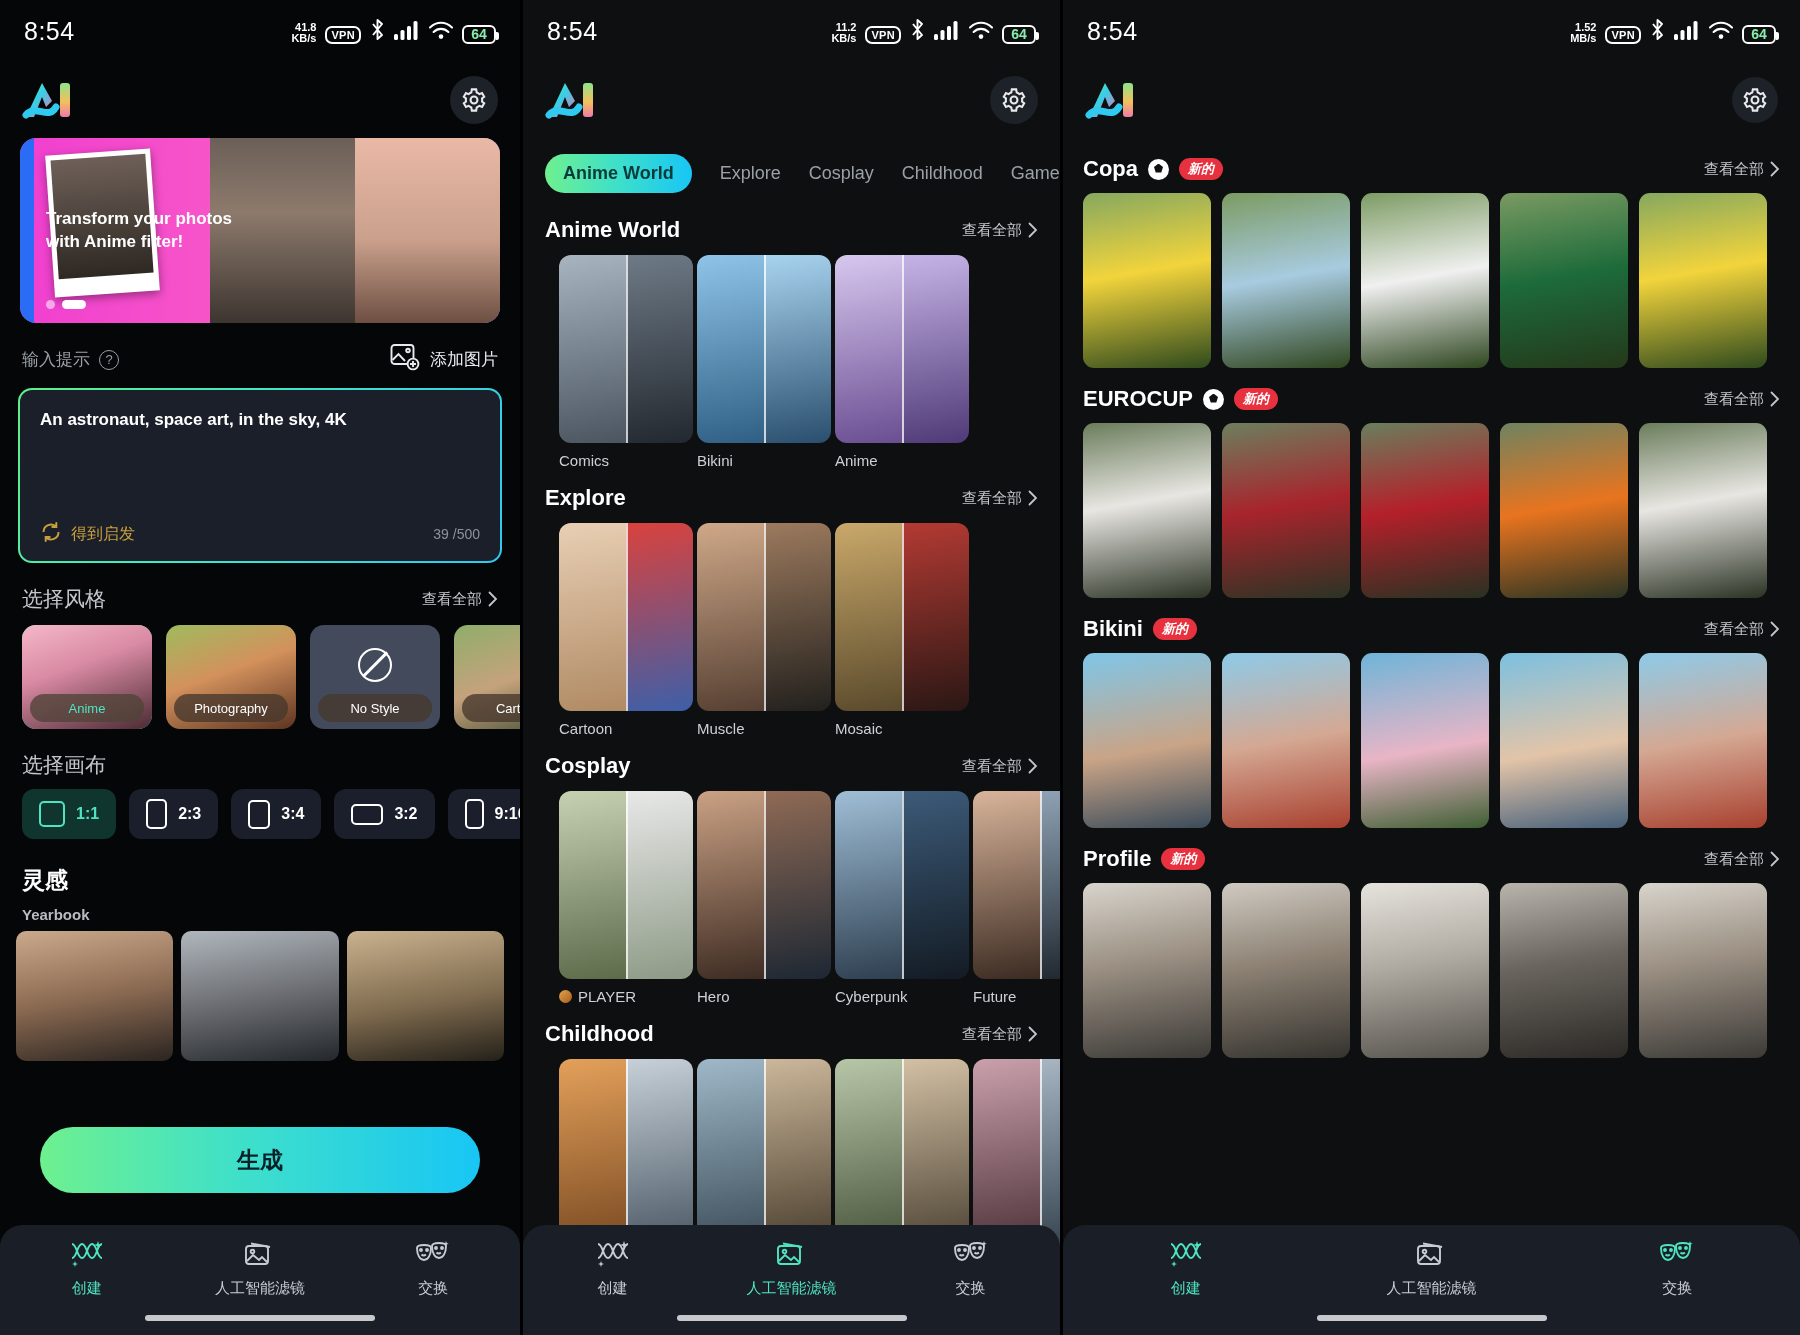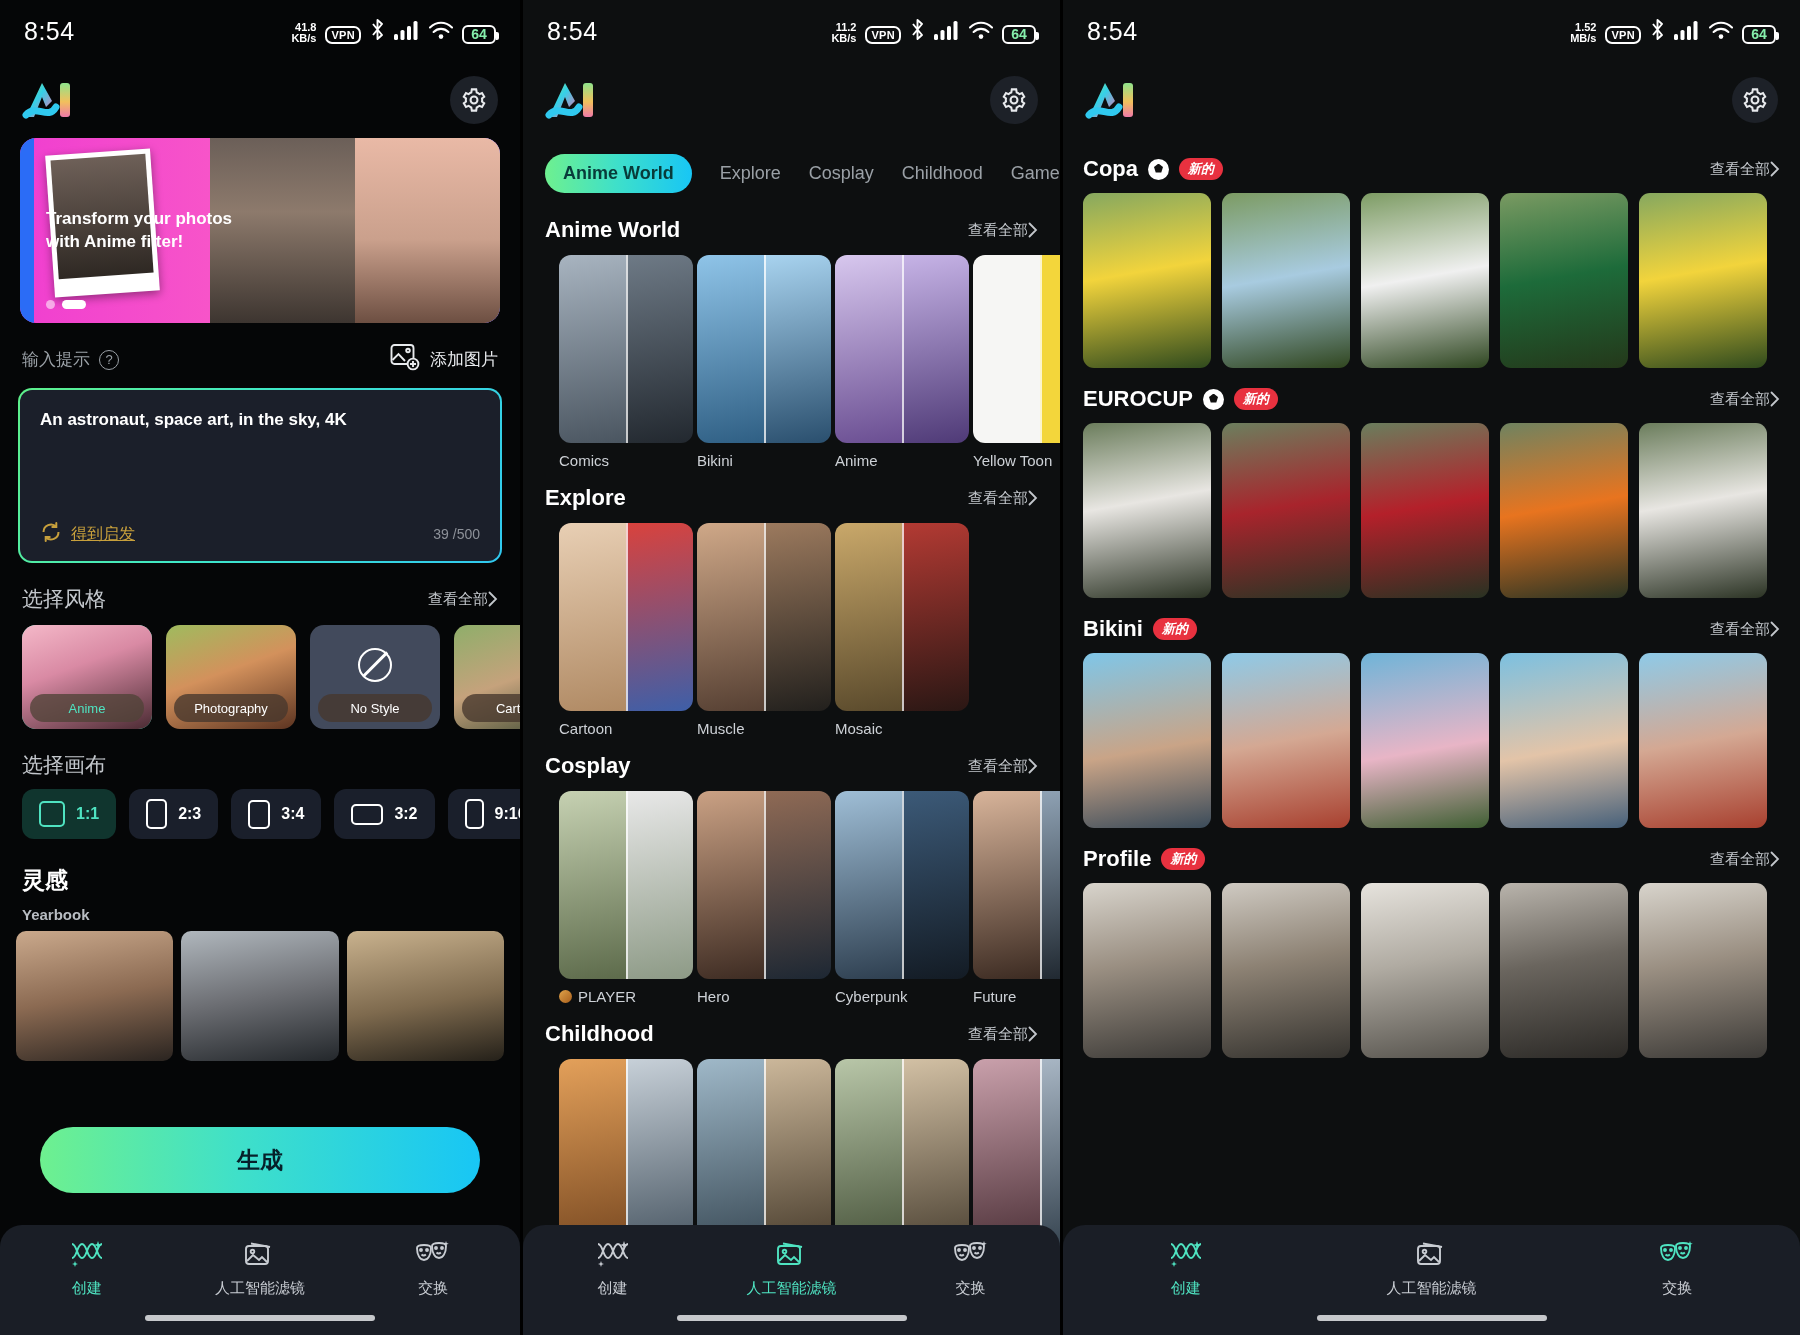--- a/index.html
+++ b/index.html
@@ -95,31 +95,31 @@
     margin: 0 18px; height: 175px; border-radius: 14px;
     background: #1b1f2a;
     border: 2px solid transparent;
     background-image: linear-gradient(#1b1f2a,#1b1f2a), linear-gradient(120deg,#5ef08a 0%, #3fe8c8 45%, #30c8f0 100%);
     background-origin: border-box; background-clip: padding-box, border-box;
     position: relative; padding: 18px 20px;
   }
   .prompt-text { color: #fff; font-size: 17px; font-weight: 700; line-height: 1.4; }
   .prompt-foot { position: absolute; left: 20px; right: 20px; bottom: 14px; display: flex; align-items: center; justify-content: space-between; }
   .inspire { display: flex; align-items: center; gap: 9px; color: #c8a03c; font-size: 16px; }
-  .inspire span.t { text-decoration: underline; }
+  .inspire span.t { }
   .counter { color: #8d9199; font-size: 14px; }
   .clear-x { position: absolute; right: -2px; bottom: 0; color: #c8ccd2; font-size: 22px; }
 
   
   .sec-head {
     display: flex; align-items: center; justify-content: space-between;
     padding: 22px 22px 12px 22px;
   }
   .sec-title-sm { color: #c3c7cc; font-size: 21px; }
-  .see-all { display: flex; align-items: center; color: #c3c7cc; font-size: 15px; }
+  .see-all { display: flex; align-items: center; gap: 6px; color: #c3c7cc; font-size: 15px; }
 
   
   .style-row { display: flex; gap: 14px; padding: 0 0 0 22px; }
   .style-card {
     position: relative; width: 130px; height: 104px; border-radius: 14px; overflow: hidden;
     flex: 0 0 auto;
   }
   .style-card.sel { outline: 2.5px solid #4fe3c1; outline-offset: -2px; }
   .sc-img { position: absolute; inset: 0; }
   .sc-anime { background: linear-gradient(160deg,#f4b8c8 0%, #d98aa4 40%, #4b2b33 100%); }
@@ -588,28 +588,20 @@
         <div class="card2-label">Bikini</div>
       </div>
       <div class="card2">
         <div class="card2-img">
             <div class="half g-anime-a"></div>
             <div class="half g-anime-b"></div>
             <span class="splitline"></span>
           </div>
         <div class="card2-label">Anime</div>
       </div>
-      <div class="card2">
-        <div class="card2-img">
-            <div class="half g-yellow-a"></div>
-            <div class="half g-yellow-b"></div>
-            <span class="splitline"></span>
-          </div>
-        <div class="card2-label">Yellow Toon</div>
-      </div>
     </div>
 
     <div class="sec2-head">
       <span class="sec2-title">Explore</span>
       <span class="see-all">
         <span>查看全部</span>
         <svg width="10" height="16" viewBox="0 0 10 16">
             <path d="M1.5 1.5L8 8l-6.5 6.5" stroke="#c3c7cc" stroke-width="1.8" fill="none" stroke-linecap="round"></path>
           </svg>
       </span>

